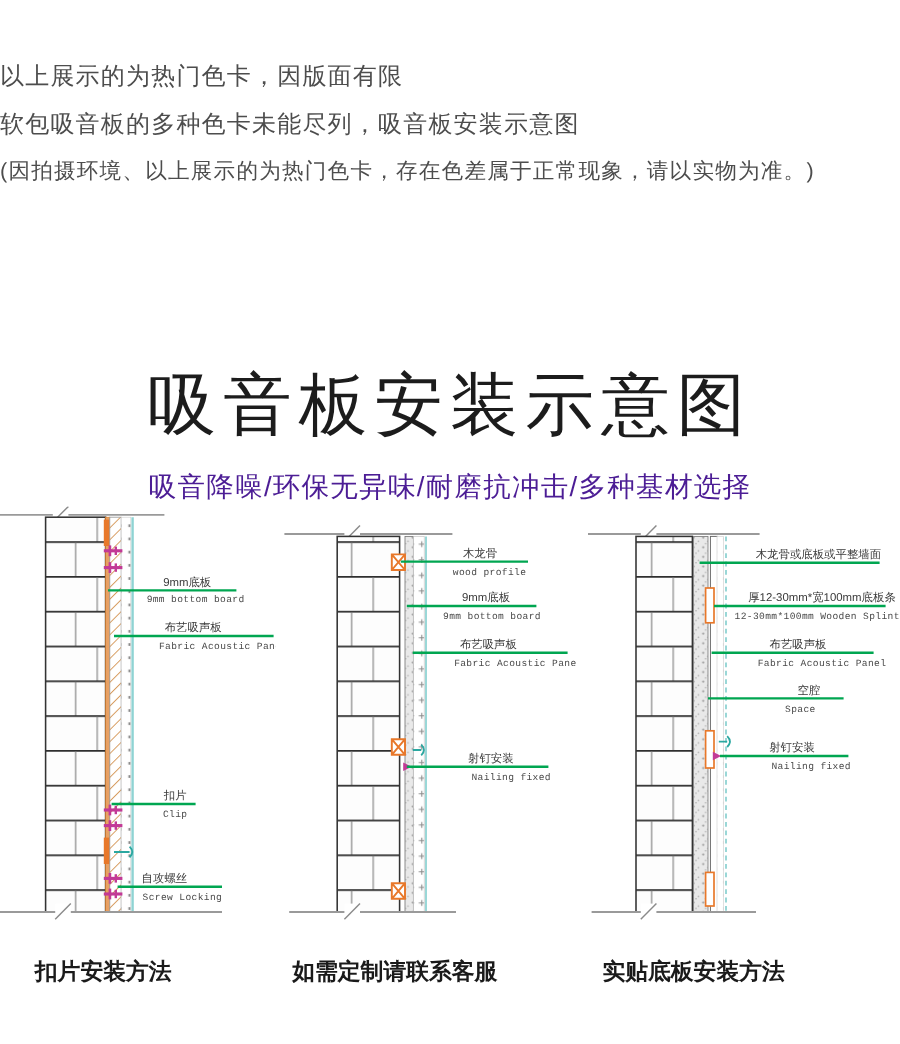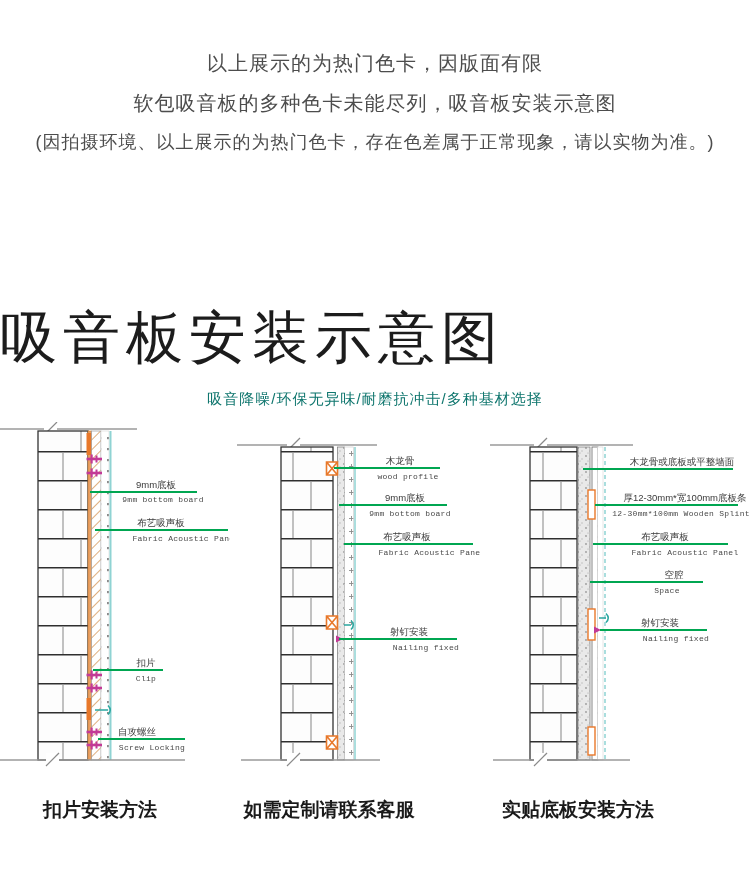--- a/index.html
+++ b/index.html
@@ -3,34 +3,34 @@
 <meta charset="utf-8">
 <style>
   :root{
     --label-line:#00a651; --cyan:#8fd3d3; --orange:#e8782a;
     --magenta:#c23a96; --teal:#2aa7a0; --line-gray:#9a9a9a;
   }
   *{margin:0;padding:0;box-sizing:border-box}
   html,body{width:750px;height:870px;background:#fff;overflow:hidden;
     font-family:"Liberation Sans",sans-serif;position:relative}
   .abs{position:absolute}
-  .intro-line{left:0;width:750px;text-align:center;color:#4d4d4d;letter-spacing:1px}
+  .intro-line{left:0;width:750px;text-align:left;color:#4d4d4d;letter-spacing:1px}
   .il1{top:50px;font-size:20px}
   .il2{top:90px;font-size:20px}
   .il3{top:130px;font-size:18px}
-  .page-title{top:300px;left:0;width:750px;font-size:57px;
+  .page-title{top:300px;left:0;width:750px;text-align:center;font-size:57px;
     letter-spacing:6px;color:#1c1c1c;font-weight:400}
-  .page-subtitle{top:390px;left:0;width:750px;text-align:center;font-size:15px;
-    letter-spacing:1px;color:#0f766e;font-weight:500}
+  .page-subtitle{top:390px;left:0;width:750px;text-align:center;font-size:23px;
+    letter-spacing:1px;color:#4c1d95;font-weight:500}
   .diagram{top:422px;height:350px}
   .d1{left:0;width:230px}
   .d2{left:230px;width:250px}
   .d3{left:480px;width:270px}
   .caption{top:797px;height:26px;text-align:center;font-size:19px;font-weight:700;color:#1a1a1a}
-  .c1{left:14px;width:172px}
+  .c1{left:0;width:172px}
   .c2{left:243px;width:172px}
   .c3{left:492px;width:172px}
   
   svg text{user-select:none}
   .gl{stroke:var(--label-line);stroke-width:2}
   .bound{stroke:var(--line-gray);stroke-width:1.5}
   .zh{font:9.5px "Liberation Sans",sans-serif;fill:#3a3a3a;text-anchor:middle}
   .en{font:8px "Liberation Mono",monospace;fill:#4a4a4a;text-anchor:middle;letter-spacing:.3px}
   .teal-mark{stroke:var(--teal);stroke-width:1.5;fill:none}
   .mag{fill:var(--magenta)}

